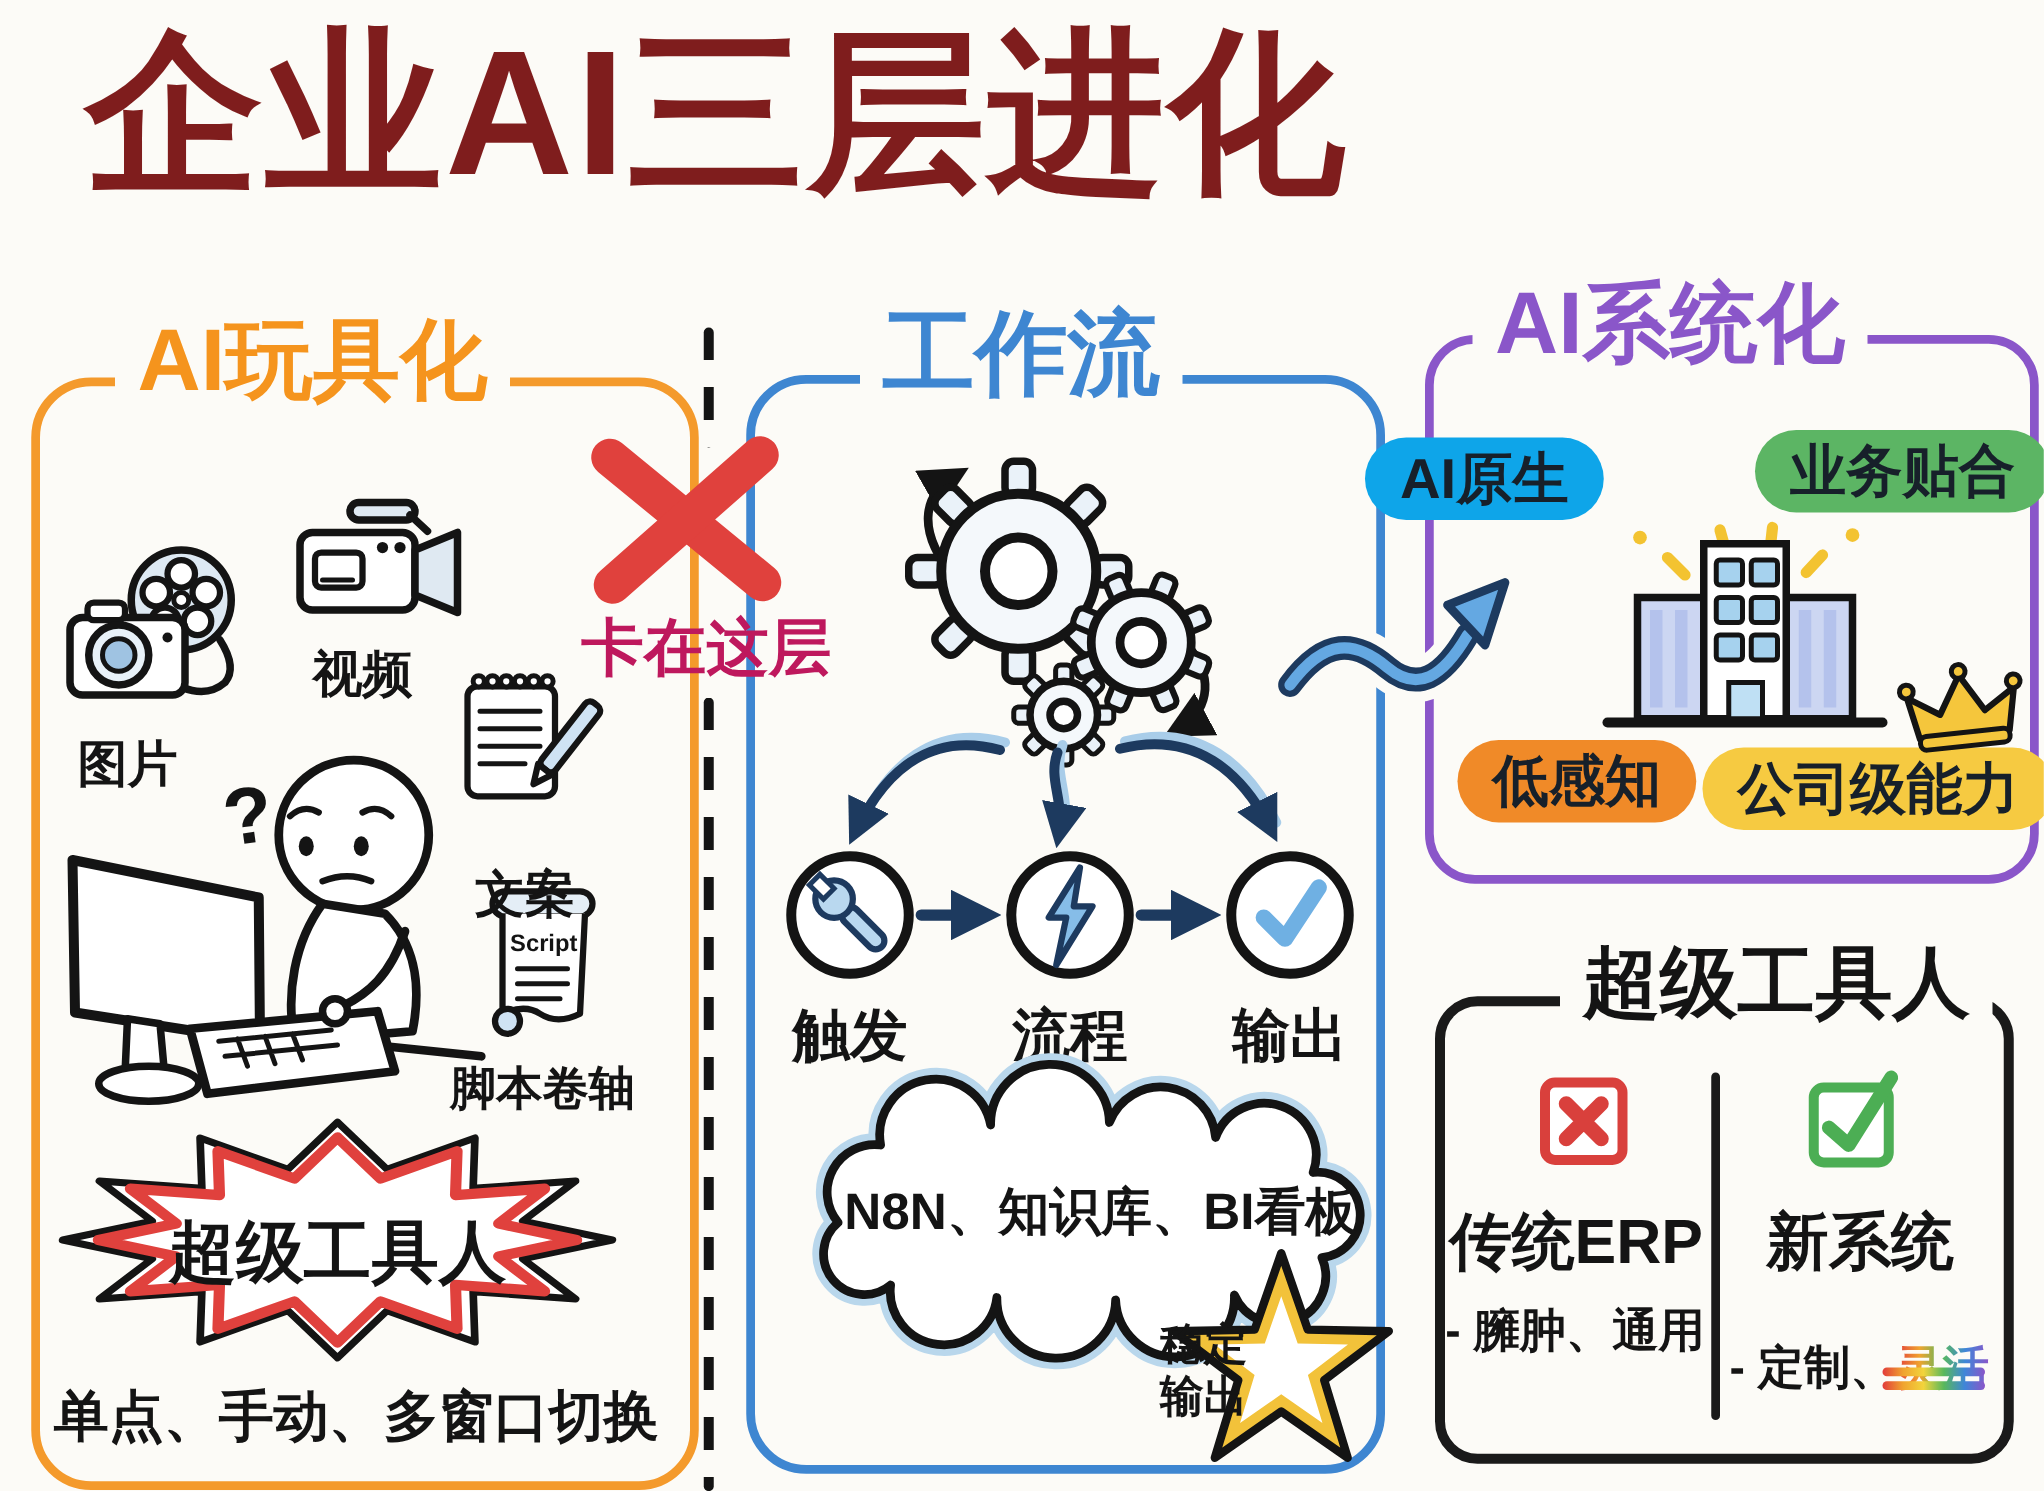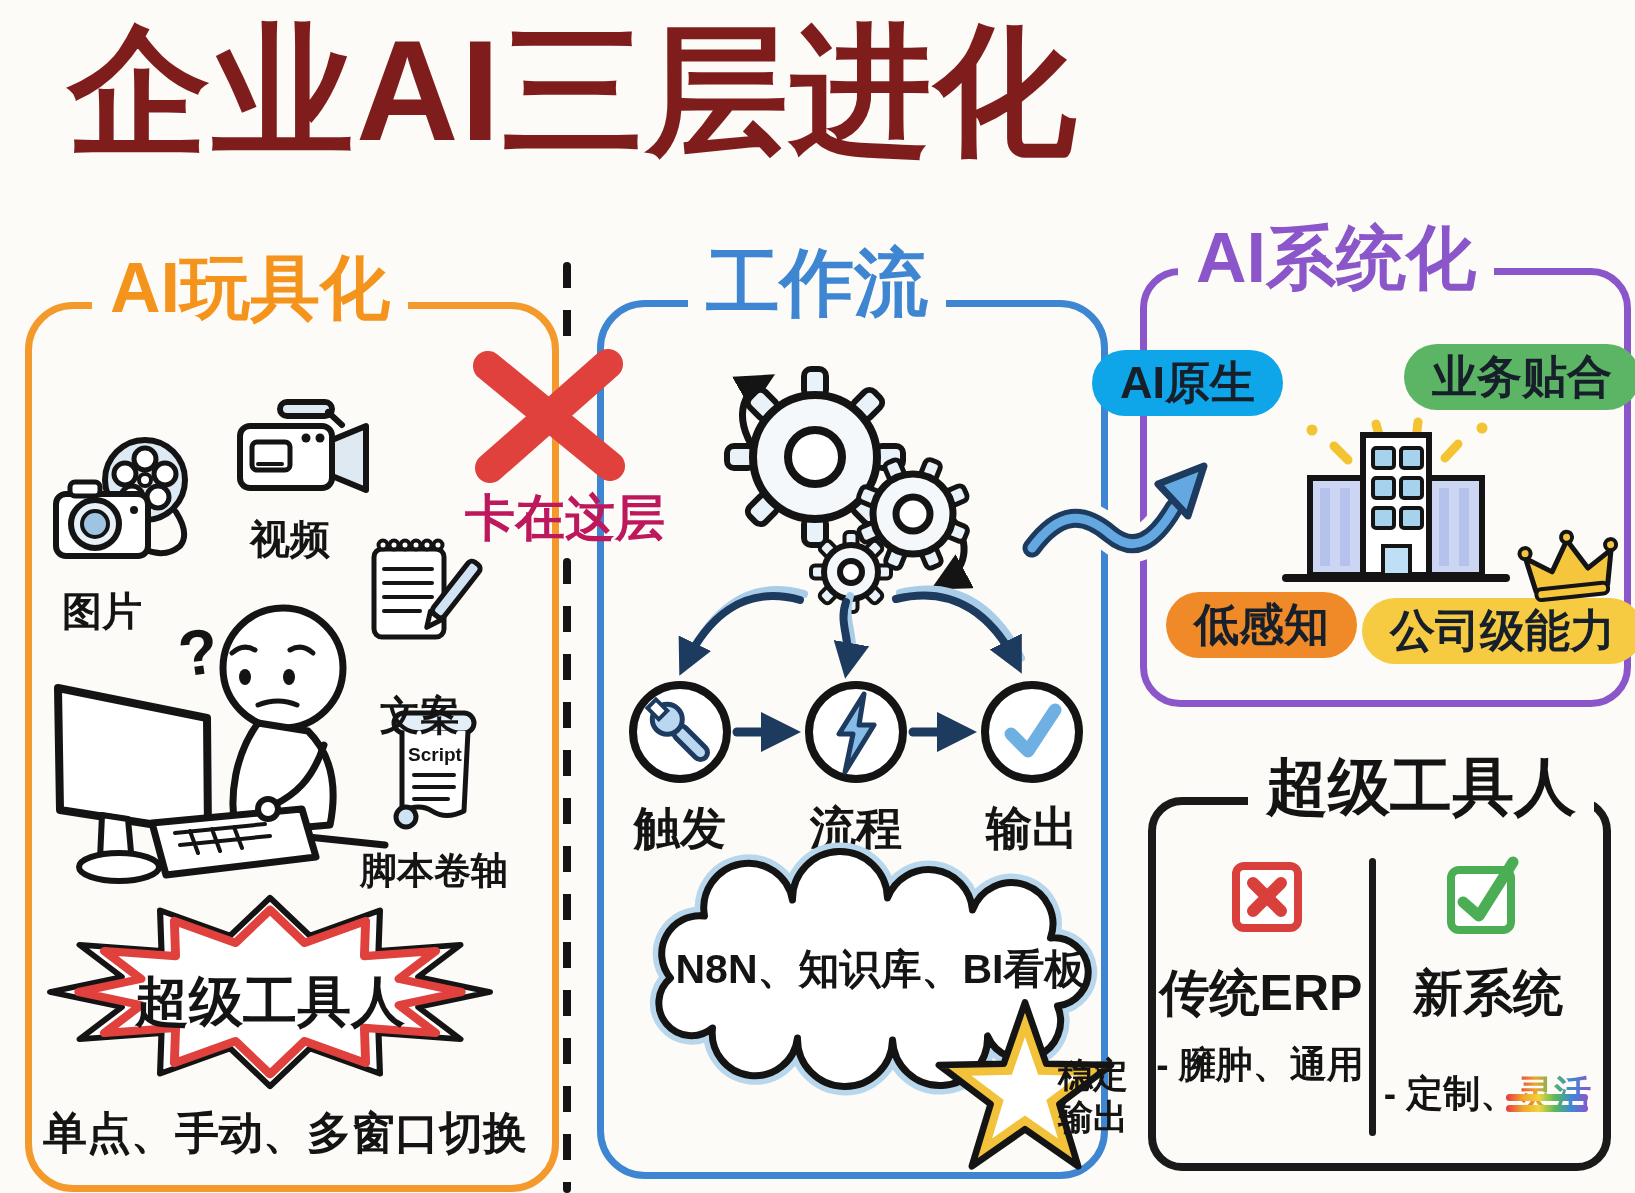--- a/index.html
+++ b/index.html
@@ -58,21 +58,21 @@
   }
   
   .step-label{font-weight:900;font-size:46px;text-align:center;z-index:3;}
   .step-0{left:605px;top:798px;width:150px;}
   .step-1{left:781px;top:798px;width:150px;}
   .step-2{left:957px;top:798px;width:150px;}
   .cloud-text{
     left:668px;top:942px;width:425px;text-align:center;
     font-size:41px;font-weight:900;z-index:4;white-space:nowrap;
   }
-  .star-text{width:200px;text-align:right;font-size:35px;font-weight:900;z-index:5;}
+  .star-text{width:200px;text-align:left;font-size:35px;font-weight:900;z-index:5;}
   .star-line1{left:928px;top:1052px;}
   .star-line2{left:928px;top:1094px;}
   
   .pill{
     border-radius:48px;font-weight:900;color:#17202a;font-size:45px;
     padding:7px 28px;z-index:3;white-space:nowrap;line-height:1.15;
   }
   .pill-ai-native{left:1092px;top:350px;background:#0ea5e9;}
   .pill-biz-fit{left:1404px;top:344px;background:#5cb564;}
   .pill-low-sense{left:1166px;top:592px;background:#f08a28;}

